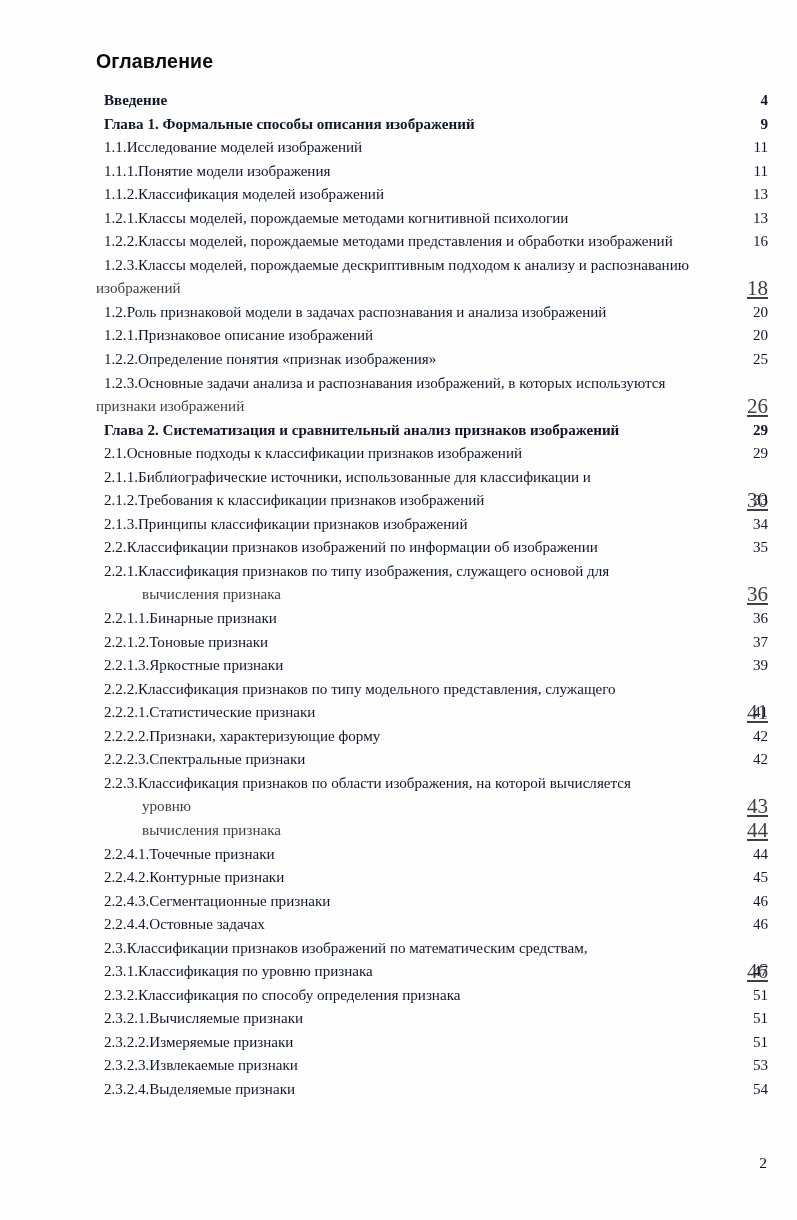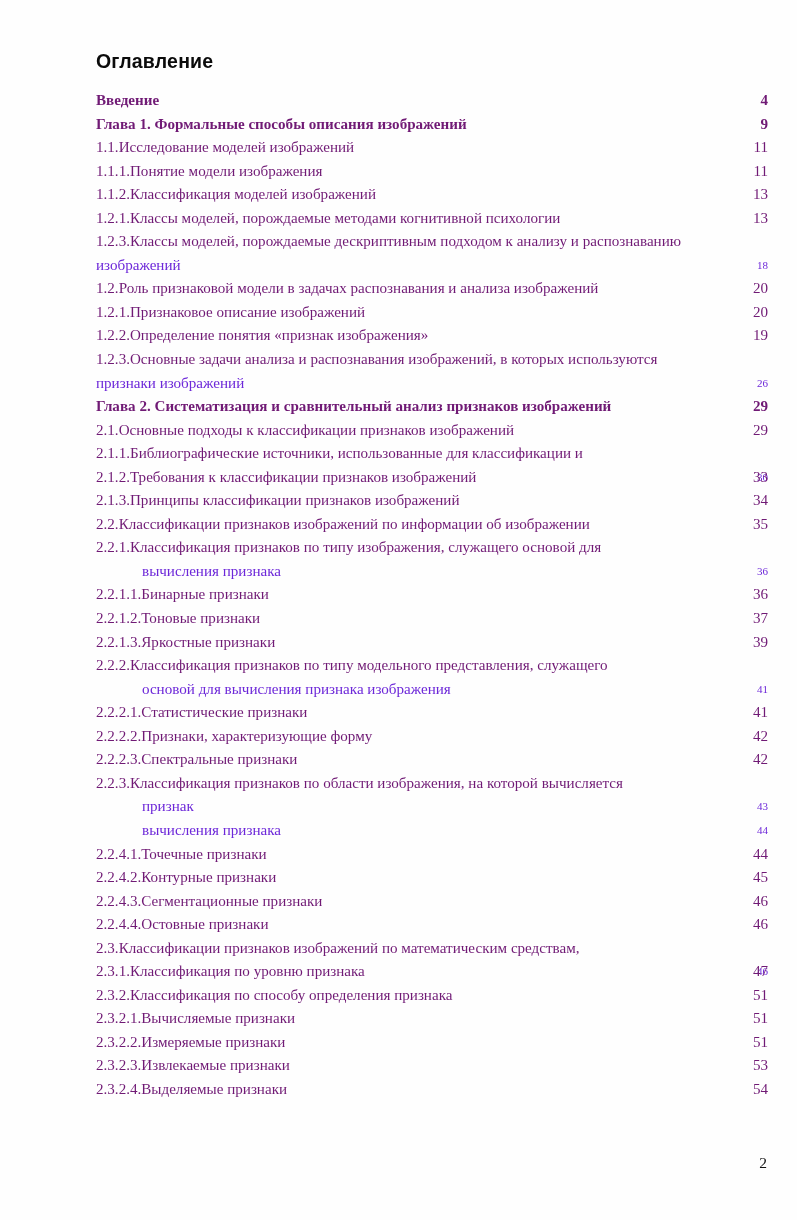--- a/index.html
+++ b/index.html
@@ -37,22 +37,23 @@
   .toc {
     position: absolute;
     left: 96px;
     top: 89px;
     width: 672px;
   }
   .entry {
     position: relative;
     font-size: 15.1px;
     line-height: 23.55px;
-    color: #701a75;
+    color: #0f172a;
     white-space: nowrap;
+    margin-left: 8px;
   }
   .entry .num {
     display: inline-block;
     vertical-align: baseline;
   }
   .entry .txt {
     display: inline-block;
     vertical-align: baseline;
   }
   .entry .pg {
@@ -60,29 +61,30 @@
     right: 0;
     top: 0;
     text-align: right;
     font-size: 15.1px;
   }
   
   .cont {
     position: relative;
     font-size: 15.1px;
     line-height: 23.55px;
-    color: #6d28d9;
+    color: #404040;
     white-space: nowrap;
   }
   .cont .pg {
     position: absolute;
     right: 0;
     top: 0;
     text-align: right;
-    font-size: 11px;
+    font-size: 21px;
+    text-decoration: underline;
   }
   .lvl-head {
     font-weight: bold;
   }
   .lvl-head .pg { font-weight: bold; }
 
   
   .cont-margin { padding-left: 0px; }
   .cont-indent { padding-left: 46px; }
 
@@ -109,51 +111,52 @@
 
   <div class="toc-title">Оглавление</div>
 
   <div class="toc">
       <div class="entry lvl-head"><span class="txt">Введение</span><span class="pg">4</span></div>
       <div class="entry lvl-head"><span class="txt">Глава 1. Формальные способы описания изображений</span><span class="pg">9</span></div>
       <div class="entry lvl-2"><span class="num">1.1.</span><span class="txt">Исследование моделей изображений</span><span class="pg">11</span></div>
       <div class="entry lvl-3"><span class="num">1.1.1.</span><span class="txt">Понятие модели изображения</span><span class="pg">11</span></div>
       <div class="entry lvl-3"><span class="num">1.1.2.</span><span class="txt">Классификация моделей изображений</span><span class="pg">13</span></div>
       <div class="entry lvl-3"><span class="num">1.2.1.</span><span class="txt">Классы моделей, порождаемые методами когнитивной психологии</span><span class="pg">13</span></div>
+      <div class="entry lvl-3"><span class="num">1.2.2.</span><span class="txt">Классы моделей, порождаемые методами представления и обработки изображений</span><span class="pg pg-inline">16</span></div>
       <div class="entry lvl-3"><span class="num">1.2.3.</span><span class="txt">Классы моделей, порождаемые дескриптивным подходом к анализу и распознаванию</span></div>
       <div class="cont cont-margin"><span>изображений</span><span class="pg">18</span></div>
       <div class="entry lvl-2"><span class="num">1.2.</span><span class="txt">Роль признаковой модели в задачах распознавания и анализа изображений</span><span class="pg">20</span></div>
       <div class="entry lvl-3"><span class="num">1.2.1.</span><span class="txt">Признаковое описание изображений</span><span class="pg">20</span></div>
-      <div class="entry lvl-3"><span class="num">1.2.2.</span><span class="txt">Определение понятия «признак изображения»</span><span class="pg">19</span></div>
+      <div class="entry lvl-3"><span class="num">1.2.2.</span><span class="txt">Определение понятия «признак изображения»</span><span class="pg">25</span></div>
       <div class="entry lvl-3"><span class="num">1.2.3.</span><span class="txt">Основные задачи анализа и распознавания изображений, в которых используются</span></div>
       <div class="cont cont-margin"><span>признаки изображений</span><span class="pg">26</span></div>
       <div class="entry lvl-head"><span class="txt">Глава 2. Систематизация и сравнительный анализ признаков изображений</span><span class="pg">29</span></div>
       <div class="entry lvl-2"><span class="num">2.1.</span><span class="txt">Основные подходы к классификации признаков изображений</span><span class="pg">29</span></div>
       <div class="entry lvl-3"><span class="num">2.1.1.</span><span class="txt">Библиографические источники, использованные для классификации и</span></div>
       <div class="cont cont-indent"><span class="pg">30</span></div>
       <div class="entry lvl-3"><span class="num">2.1.2.</span><span class="txt">Требования к классификации признаков изображений</span><span class="pg">33</span></div>
       <div class="entry lvl-3"><span class="num">2.1.3.</span><span class="txt">Принципы классификации признаков изображений</span><span class="pg">34</span></div>
       <div class="entry lvl-2"><span class="num">2.2.</span><span class="txt">Классификации признаков изображений по информации об изображении</span><span class="pg">35</span></div>
       <div class="entry lvl-3"><span class="num">2.2.1.</span><span class="txt">Классификация признаков по типу изображения, служащего основой для</span></div>
       <div class="cont cont-indent"><span>вычисления признака</span><span class="pg">36</span></div>
       <div class="entry lvl-4"><span class="num">2.2.1.1.</span><span class="txt">Бинарные признаки</span><span class="pg">36</span></div>
       <div class="entry lvl-4"><span class="num">2.2.1.2.</span><span class="txt">Тоновые признаки</span><span class="pg">37</span></div>
       <div class="entry lvl-4"><span class="num">2.2.1.3.</span><span class="txt">Яркостные признаки</span><span class="pg">39</span></div>
       <div class="entry lvl-3"><span class="num">2.2.2.</span><span class="txt">Классификация признаков по типу модельного представления, служащего</span></div>
-      <div class="cont cont-indent"><span>основой для вычисления признака изображения</span><span class="pg">41</span></div>
+      <div class="cont cont-indent"><span class="pg">41</span></div>
       <div class="entry lvl-4"><span class="num">2.2.2.1.</span><span class="txt">Статистические признаки</span><span class="pg">41</span></div>
       <div class="entry lvl-4"><span class="num">2.2.2.2.</span><span class="txt">Признаки, характеризующие форму</span><span class="pg">42</span></div>
       <div class="entry lvl-4"><span class="num">2.2.2.3.</span><span class="txt">Спектральные признаки</span><span class="pg">42</span></div>
       <div class="entry lvl-3"><span class="num">2.2.3.</span><span class="txt">Классификация признаков по области изображения, на которой вычисляется</span></div>
-      <div class="cont cont-indent"><span>признак</span><span class="pg">43</span></div>
+      <div class="cont cont-indent"><span>уровню</span><span class="pg">43</span></div>
       <div class="cont cont-indent"><span>вычисления признака</span><span class="pg">44</span></div>
       <div class="entry lvl-4"><span class="num">2.2.4.1.</span><span class="txt">Точечные признаки</span><span class="pg">44</span></div>
       <div class="entry lvl-4"><span class="num">2.2.4.2.</span><span class="txt">Контурные признаки</span><span class="pg">45</span></div>
       <div class="entry lvl-4"><span class="num">2.2.4.3.</span><span class="txt">Сегментационные признаки</span><span class="pg">46</span></div>
-      <div class="entry lvl-4"><span class="num">2.2.4.4.</span><span class="txt">Остовные признаки</span><span class="pg">46</span></div>
+      <div class="entry lvl-4"><span class="num">2.2.4.4.</span><span class="txt">Остовные задачах</span><span class="pg">46</span></div>
       <div class="entry lvl-2"><span class="num">2.3.</span><span class="txt">Классификации признаков изображений по математическим средствам,</span></div>
       <div class="cont cont-indent"><span class="pg">46</span></div>
       <div class="entry lvl-3"><span class="num">2.3.1.</span><span class="txt">Классификация по уровню признака</span><span class="pg">47</span></div>
       <div class="entry lvl-3"><span class="num">2.3.2.</span><span class="txt">Классификация по способу определения признака</span><span class="pg">51</span></div>
       <div class="entry lvl-4"><span class="num">2.3.2.1.</span><span class="txt">Вычисляемые признаки</span><span class="pg">51</span></div>
       <div class="entry lvl-4"><span class="num">2.3.2.2.</span><span class="txt">Измеряемые признаки</span><span class="pg">51</span></div>
       <div class="entry lvl-4"><span class="num">2.3.2.3.</span><span class="txt">Извлекаемые признаки</span><span class="pg">53</span></div>
       <div class="entry lvl-4"><span class="num">2.3.2.4.</span><span class="txt">Выделяемые признаки</span><span class="pg">54</span></div>
     </div>
 

